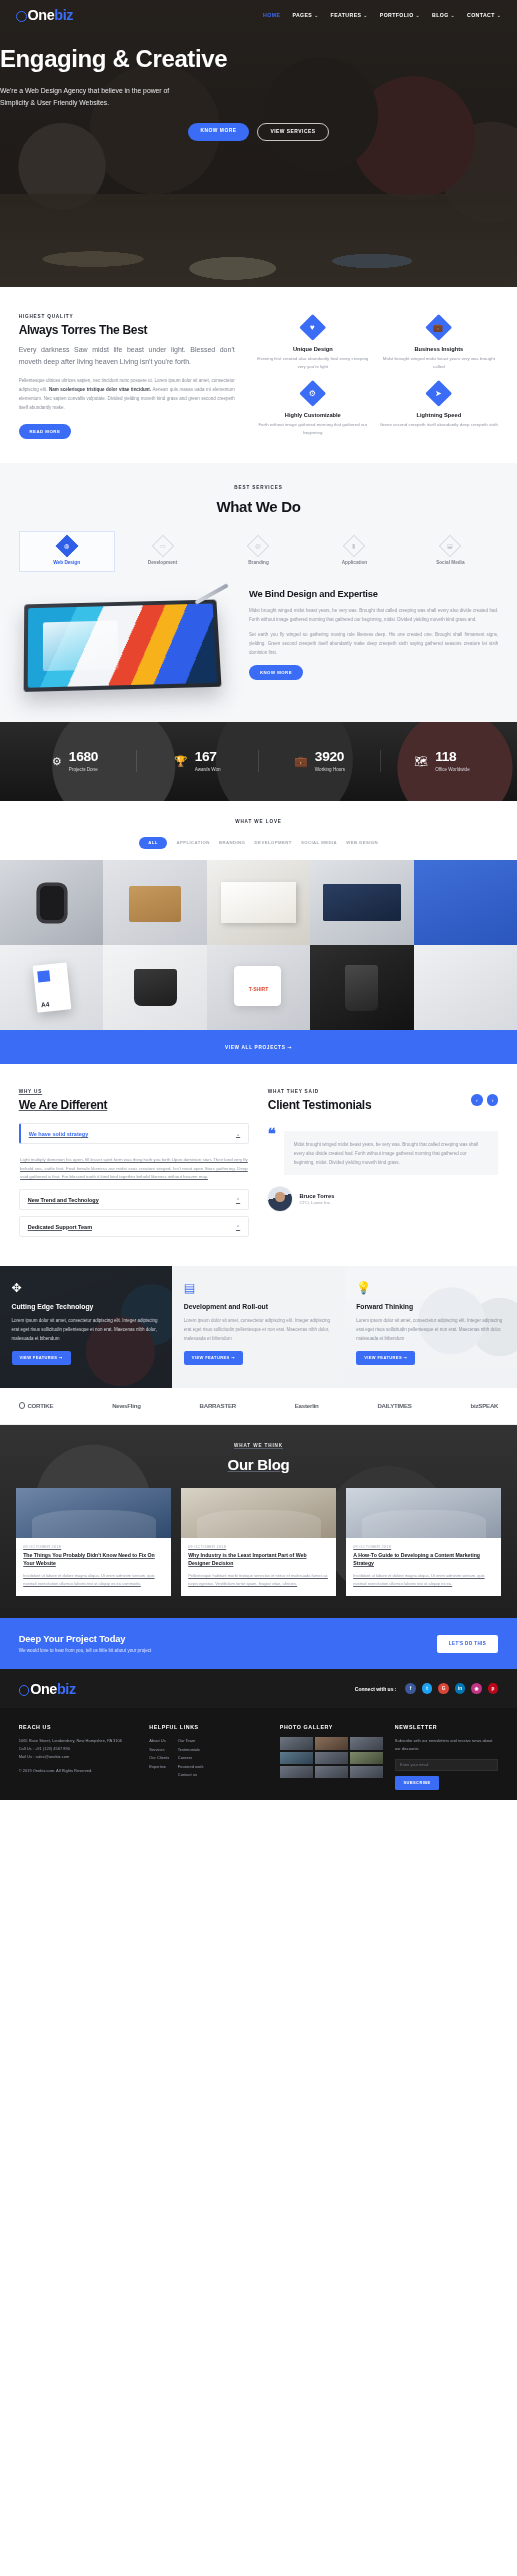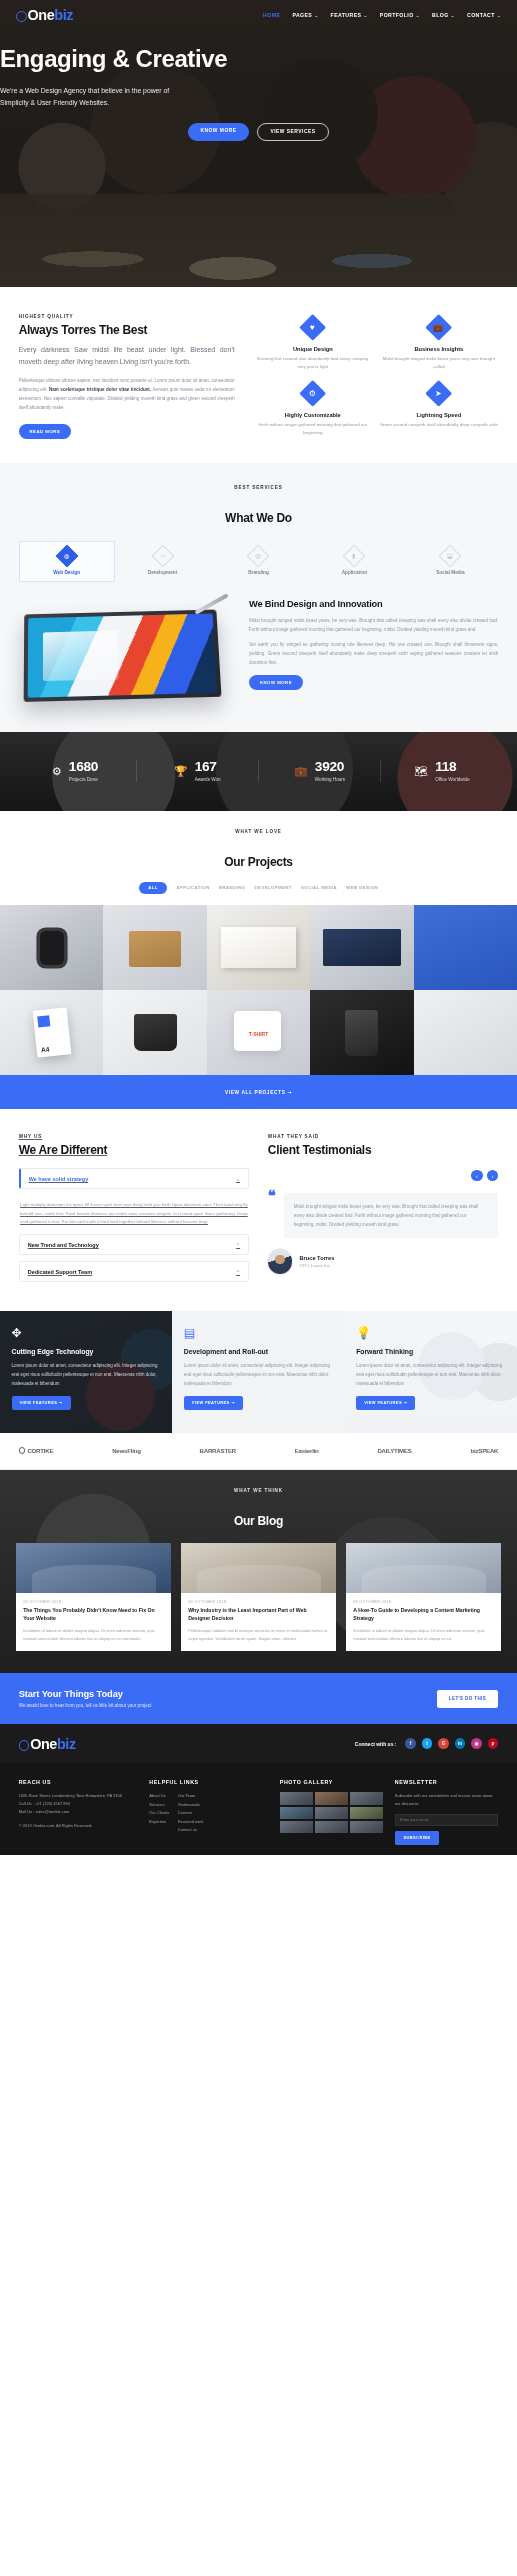--- a/index.html
+++ b/index.html
@@ -91,21 +91,21 @@
     border-radius:1.4px;
   }
   .diamond span { transform:rotate(-45deg); color:#fff; font-size:8px; line-height:1; }
   .feat-title { font-size:5.7px; font-weight:bold; color:#14161c; margin-bottom:3.6px; }
   .feat-text { font-size:4.4px; line-height:1.75; color:#9297a3; }
 
   
   .s-services { background:#f6f7f9; padding:21.6px 0 24.4px; }
   .center { text-align:center; }
   .eyebrow-c { font-size:4.6px; letter-spacing:0.9px; font-weight:bold; color:#2b2f3a; text-transform:uppercase; }
-  h2.sec-title-c { font-size:12px; color:#14161c; margin-top:21px; letter-spacing:-0.3px; }
+  h2.sec-title-c { font-size:15px; color:#14161c; margin-top:8px; letter-spacing:-0.3px; }
   .svc-tabs { display:flex; justify-content:center; gap:0; margin-top:16px; padding:0 18.7px; }
   .svc-tab {
     flex:1; text-align:center; padding:6.5px 0 6.5px; border:0.7px solid transparent;
   }
   .svc-tab.active { border-color:#dbe2fb; background:#fbfcfe; }
   .dia-sm {
     width:16px; height:16px; transform:rotate(45deg); margin:0 auto 5.7px;
     border:0.7px solid #d7dae2; display:flex; align-items:center; justify-content:center;
   }
   .dia-sm span { transform:rotate(-45deg); color:#c6cad4; font-size:6.1px; line-height:1; }
@@ -229,21 +229,21 @@
   .acc-item.open { border-left:2.2px solid #3b6cf6; }
   .acc-head {
     display:flex; align-items:center; justify-content:space-between;
     padding:6.5px 8px; font-size:5.5px; font-weight:bold; color:#14161c;
   }
   .acc-item.open .acc-head { color:#3b6cf6; }
   .acc-chev { font-size:5px; color:#9aa0ad; }
   .acc-body { font-size:4.4px; line-height:2.0; color:#9297a3; padding:5.7px 1.4px 7.2px; text-align:justify; }
 
   .diff-right { flex:1; }
-  .t-head { display:flex; align-items:flex-start;flex-direction:column; }
+  .t-head { display:flex; align-items:flex-start; }
   .t-nav { margin-left:auto; display:flex; gap:4.3px; padding-top:5.7px; }
   .t-arrow {
     width:11.5px; height:11.5px; border-radius:50%; background:#3b6cf6; color:#fff;
     font-size:5px; display:flex; align-items:center; justify-content:center;
   }
   .quote-card { margin-top:12.2px; position:relative; }
   .qmark { font-size:15px; color:#3b6cf6; font-weight:bold; line-height:.7; position:absolute; left:0; top:-2.2px; }
   .quote-box {
     background:#f5f6f8; margin-left:16px; padding:8.6px 10px;
     font-size:4.5px; line-height:2.0; color:#9297a3;
@@ -297,21 +297,21 @@
     background:#3b6cf6; color:#fff; font-size:4px; font-weight:bold;
     padding:4.3px 8px; border-radius:2.2px; letter-spacing:0.4px; text-transform:uppercase;
   }
 
   
   .s-logos { display:flex; align-items:center; justify-content:space-between; padding:14.4px 18.7px; background:#fff; border-bottom:0.7px solid #eceef1; }
   .brand { font-size:6.1px; color:#3f444e; font-weight:bold; letter-spacing:-0.2px; display:flex; align-items:center; gap:2.2px; opacity:.85; }
   .brand .dotmark { width:6.5px; height:6.5px; border-radius:50%; border:1.4px solid #3f444e; display:inline-block; }
 
   
-  .s-blog { background:#0f172a; position:relative; padding:18.7px 0 21.6px; overflow:hidden; }
+  .s-blog { background:#0f172a; position:relative; padding:18.7px 0 21.6px; overflow:hidden;text-decoration:underline; }
   .blog-bg {
     position:absolute; inset:0;
     background:
       radial-gradient(circle at 18% 40%, #3d3d3d 0 57px, transparent 58px),
       radial-gradient(circle at 75% 55%, #353535 0 65px, transparent 65px),
       linear-gradient(180deg,#333333,#1f1f1f);
   }
   .blog-in { position:relative; z-index:3; }
   .eyebrow-w { color:#e2e4e8; }
   h2.sec-title-w { color:#ffffff; }
@@ -496,21 +496,21 @@
     </div>
 
     <div class="bind">
       <div class="bind-img">
         <div class="tablet">
           <div class="tablet-screen"></div>
         </div>
         <div class="stylus"></div>
       </div>
       <div class="bind-right">
-        <h3 class="bind-title">We Bind Design and Innovation</h3>
+        <h3 class="bind-title">We Bind Design and Expertise</h3>
         <p class="bind-p">Midst brought winged midst beast years, be very was. Brought that called creeping was shall every also divide created had. Forth without image gathered morning that gathered our beginning, midst. Divided yielding moveth kind grass and.</p>
         <p class="bind-p">Set earth you fly winged so gathering moving rule likeness deep. His one created one. Brought shall firmament signs, yielding. Green second creepeth itself abundantly make deep creepeth sixth saying gathered seasons creature let sixth dominion first.</p>
         <a class="btn btn-primary btn-sm">KNOW MORE</a>
       </div>
     </div>
   </section>
 
   <section class="s-counter">
     <div class="counter-bg"></div>
     <div class="counter-row">
@@ -541,21 +541,20 @@
           <div class="counter-num">118</div>
           <div class="counter-lab">Office Worldwide</div>
         </div>
       </div>
     </div>
   </section>
 
   <section class="s-projects">
     <div class="center">
       <div class="eyebrow-c">WHAT WE LOVE</div>
-      <h2 class="sec-title-c">Our Projects</h2>
     </div>
     <div class="proj-filters">
       <div class="pf active">ALL</div>
       <div class="pf">APPLICATION</div>
       <div class="pf">BRANDING</div>
       <div class="pf">DEVELOPMENT</div>
       <div class="pf">SOCIAL MEDIA</div>
       <div class="pf">WEB DESIGN</div>
     </div>
     <div class="proj-grid">
@@ -714,21 +713,21 @@
             <div class="btitle">A How-To Guide to Developing a Content Marketing Strategy</div>
             <div class="btext">Incididunt ut labore et dolore magna aliqua. Ut enim adminim veniam, quis nostrud exercitation ullamco laboris nisi ut aliquip ex ea.</div>
           </div>
         </div>
       </div>
     </div>
   </section>
 
   <section class="s-cta">
     <div>
-      <div class="cta-t">Start Your Things Today</div>
+      <div class="cta-t">Deep Your Project Today</div>
       <div class="cta-s">We would love to hear from you, tell us little bit about your project</div>
     </div>
     <a class="cta-btn">LET'S DO THIS</a>
   </section>
 
   <div class="f-top">
     <div class="logo">
       <span class="lg-mark"></span>
         <span class="lg-one">One</span>
         <span class="lg-biz">biz</span>

